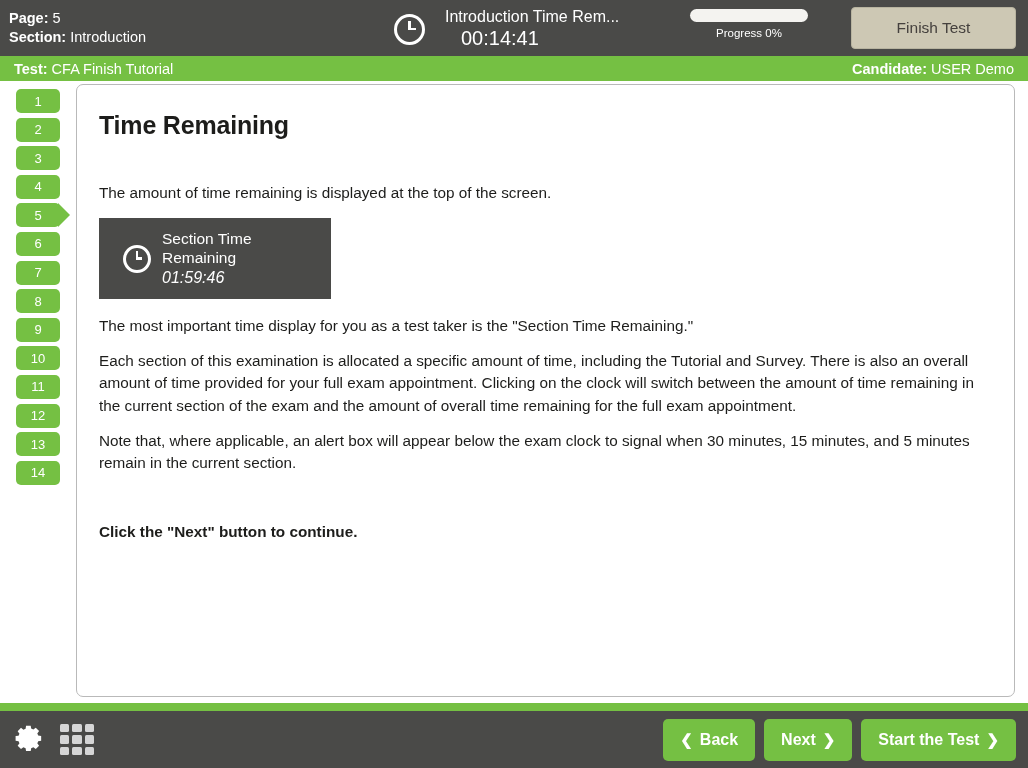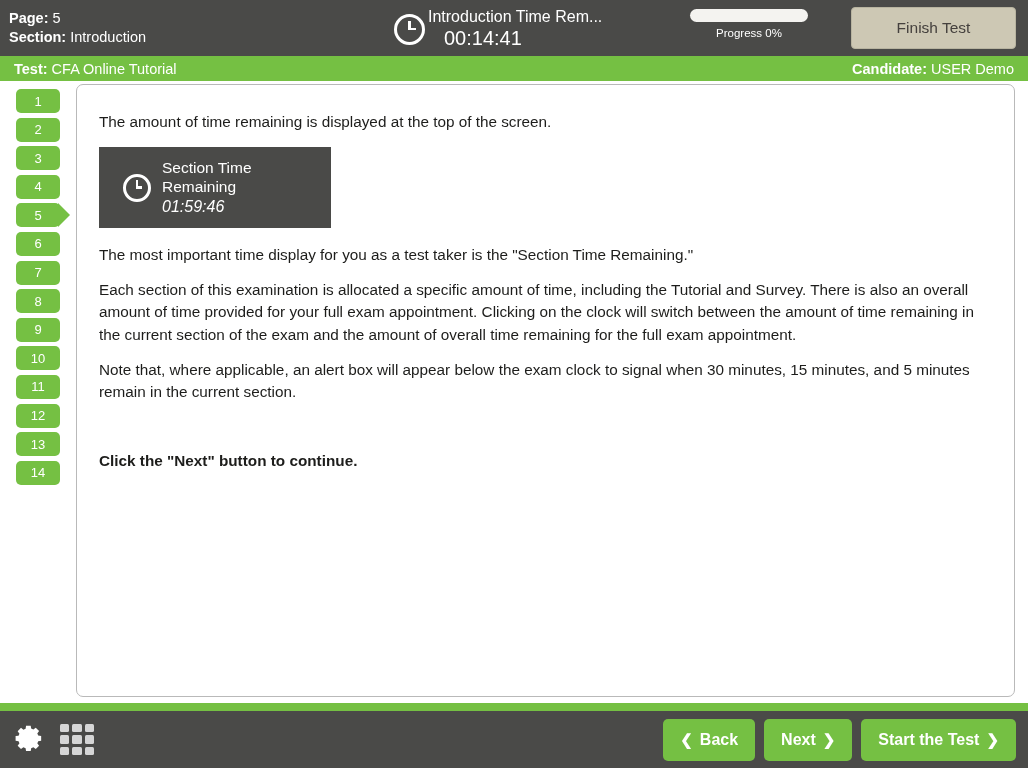--- a/index.html
+++ b/index.html
@@ -38,21 +38,21 @@
     padding-left: 9px;
     width: 360px;
   }
   .page-info .row { white-space: nowrap; }
   .page-info b { font-weight: bold; }
   .page-info .val { font-weight: normal; }
 
   .timer-block {
     display: flex;
     align-items: center;
-    gap: 3px;
+    gap: 20px;
     position: absolute;
     left: 394px;
     top: 8px;
   }
 
   .clock-icon {
     width: 31px;
     height: 31px;
     flex: 0 0 31px;
     position: relative;
@@ -331,21 +331,21 @@
       </div>
       <div class="progress-label">Progress 0%</div>
     </div>
 
     <button class="finish-test-btn">Finish Test</button>
   </div>
 
   <div class="green-bar">
     <div>
       <b>Test:</b>
-      <span class="val">CFA Online Tutorial</span>
+      <span class="val">CFA Finish Tutorial</span>
     </div>
     <div>
       <b>Candidate:</b>
       <span class="val">USER Demo</span>
     </div>
   </div>
 
   <div class="middle">
 
     <div class="sidebar" id="sidebar">
@@ -360,20 +360,21 @@
         <div class="nav-chip">9</div>
         <div class="nav-chip">10</div>
         <div class="nav-chip">11</div>
         <div class="nav-chip">12</div>
         <div class="nav-chip">13</div>
         <div class="nav-chip">14</div>
       </div>
 
     <div class="content-panel">
 
+      <div class="content-title">Time Remaining</div>
 
       <p>The amount of time remaining is displayed at the top of the screen.</p>
 
       <div class="section-timer-box">
         <div class="clock-icon">
           <div class="ring"></div>
           <div class="hand-v"></div>
           <div class="hand-h"></div>
         </div>
         <div class="st-text">

